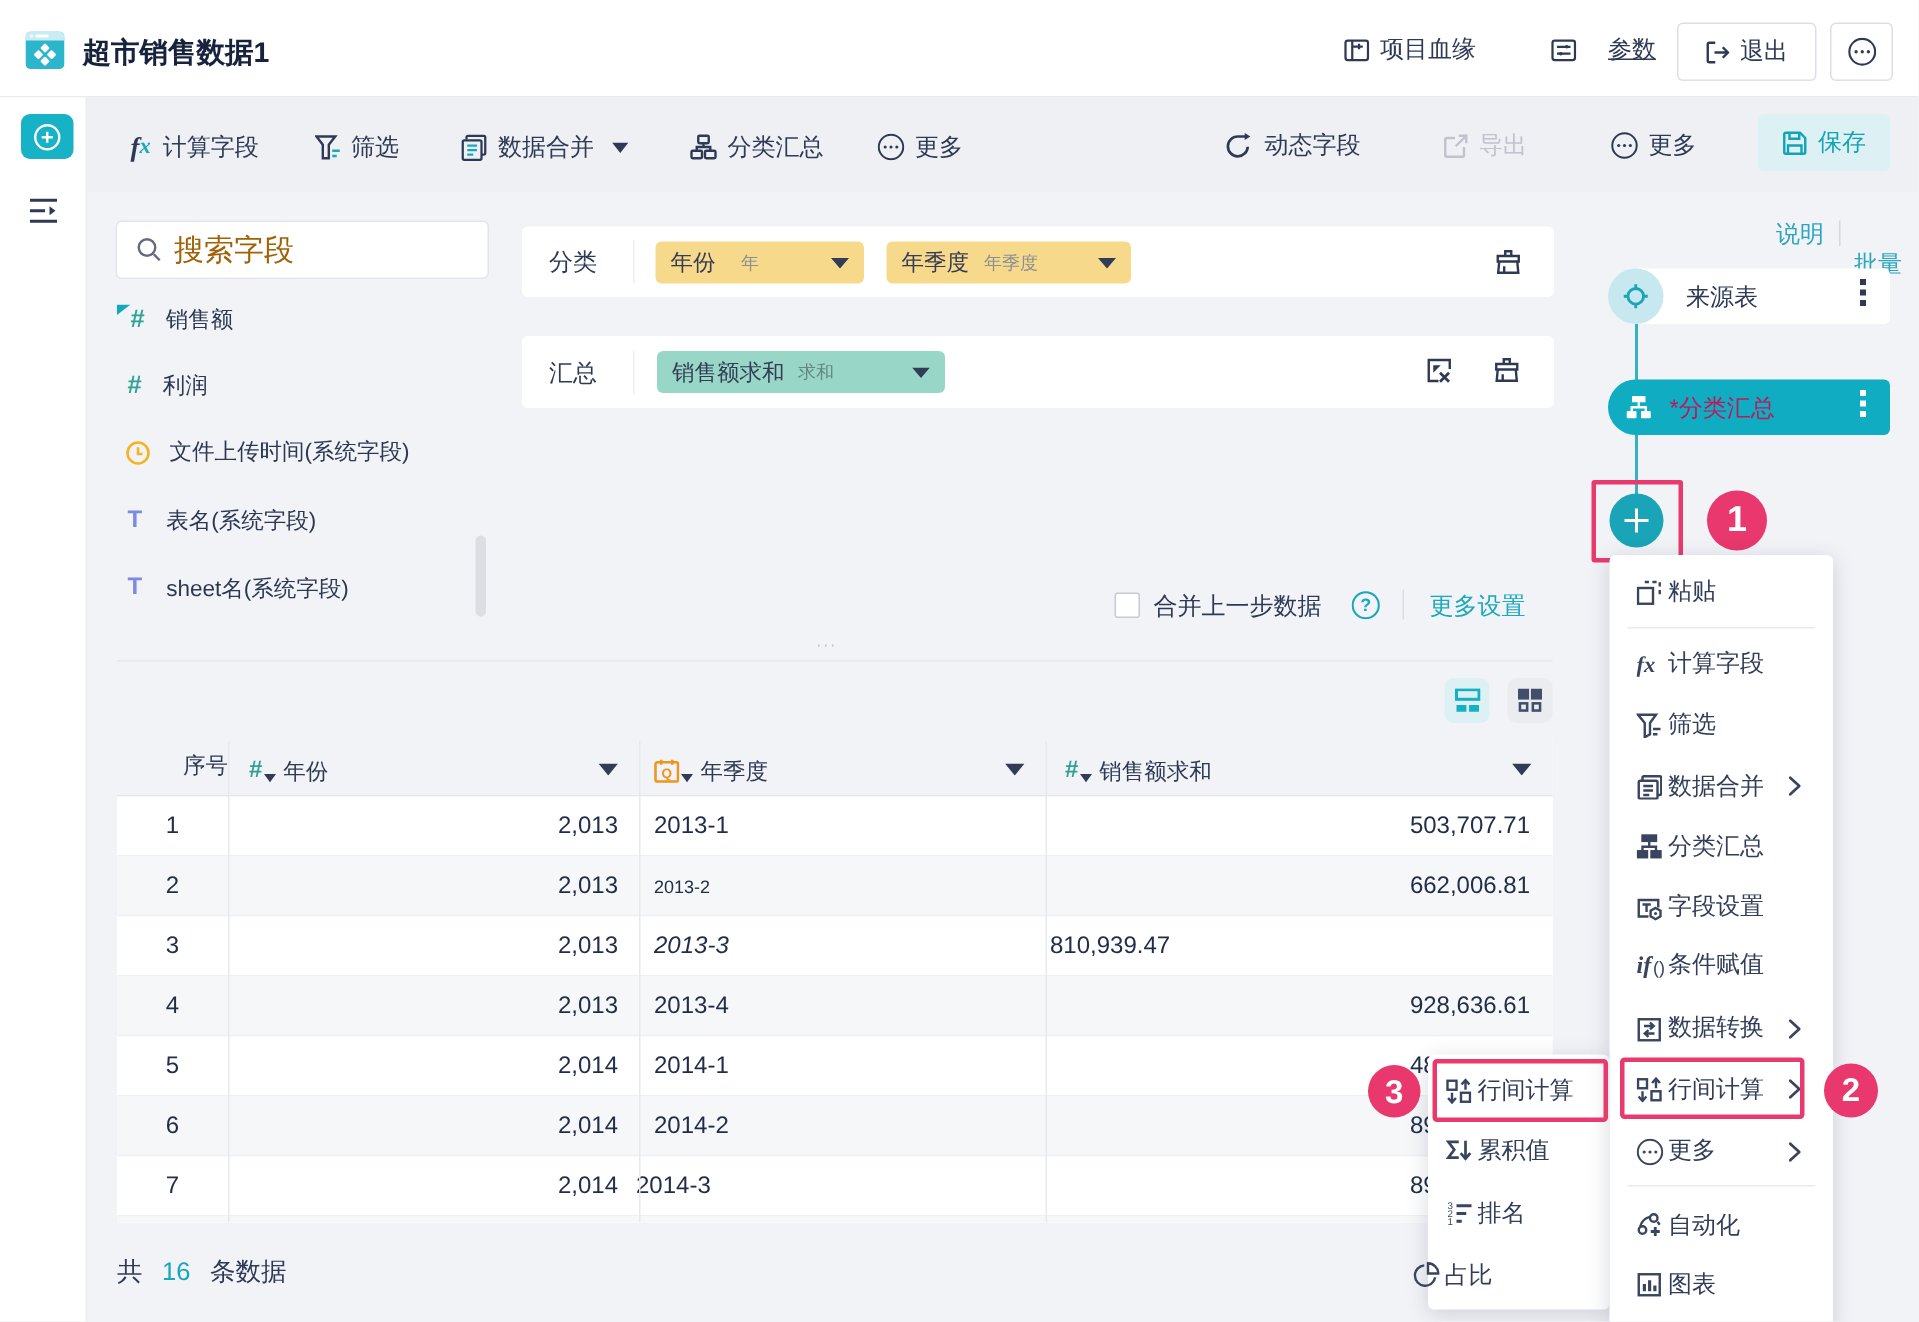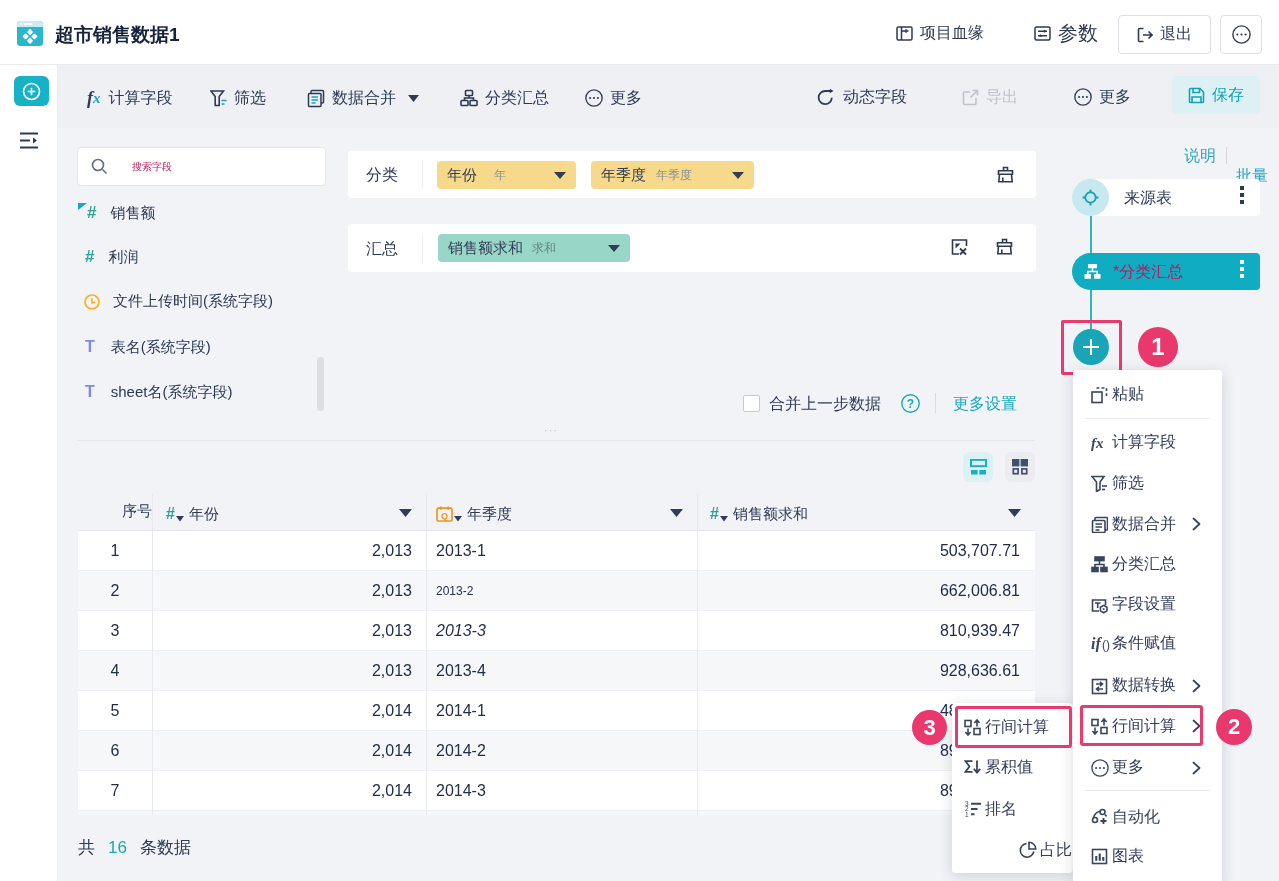--- a/index.html
+++ b/index.html
@@ -36,21 +36,21 @@
 </svg>
 <span style="font-size:16px;margin-left:7px;">项目血缘</span>
 </div>
 <div class="abs row" style="left:1034px;top:24px;height:18px;">
 <svg width="17" height="17" viewBox="0 0 17 17" fill="none" stroke="#2e3a55" stroke-width="1.5">
 <rect x="1" y="2" width="15" height="13" rx="1.5"></rect>
 <path d="M4 6.2 H13 M4 10.8 H13"></path>
 <circle cx="10.5" cy="6.2" r="1.2" fill="#2e3a55" stroke="none"></circle>
 <circle cx="6.5" cy="10.8" r="1.2" fill="#2e3a55" stroke="none"></circle>
 </svg>
-<span style="font-size:20px;margin-left:7px;">参数</span>
+<span style="font-size:16px;margin-left:21px;text-decoration:underline;">参数</span>
 </div>
 <div class="abs row" style="left:1118px;top:15px;width:91px;height:37px;border:1px solid #dcdfe6;border-radius:4px;background:#fff;justify-content:center;">
 <svg width="16" height="16" viewBox="0 0 16 16" fill="none" stroke="#2e3a55" stroke-width="1.6">
 <path d="M6.5 1.5 H2.5 A1 1 0 0 0 1.5 2.5 V13.5 A1 1 0 0 0 2.5 14.5 H6.5"></path>
 <path d="M6 8 H14.5 M11.5 4.5 L15 8 L11.5 11.5"></path>
 </svg>
 <span style="font-size:16px;margin-left:7px;">退出</span>
 </div>
 <div class="abs row" style="left:1220px;top:15px;width:40px;height:37px;border:1px solid #dcdfe6;border-radius:4px;background:#fff;justify-content:center;">
 <svg width="19" height="19" viewBox="0 0 19 19" fill="none">
@@ -150,21 +150,21 @@
 <path d="M4 15.2 V10 H13 V15.2"></path>
 </svg>
 <span style="font-size:16px;margin-left:7px;color:#12a3b6;">保存</span>
 </div>
 
 <div class="abs row" style="left:77px;top:147px;width:249px;height:39px;background:#fff;border:1px solid #e3e5eb;border-radius:4px;box-sizing:border-box;">
 <svg width="17" height="17" viewBox="0 0 17 17" fill="none" stroke="#626b80" stroke-width="1.6" style="margin-left:13px;">
 <circle cx="7" cy="7" r="5.5"></circle>
       <path d="M11.5 11.5 L15.5 15.5"></path>
 </svg>
-<span style="font-size:10px;color:#be185d;margin-left:24px;">搜索字段</span>
+<span style="font-size:20px;color:#a16207;margin-left:8px;">搜索字段</span>
 </div>
 
 <div class="abs row" style="left:78px;top:202px;height:22px;">
 <svg width="10" height="10" viewBox="0 0 10 10" style="margin-top:-10px;">
       <path d="M0 0 H9 L0 7 Z" fill="#14a8bc"></path>
     </svg>
 <span style="font-size:17px;font-weight:bold;color:#2fa394;margin-left:-1px;">#</span>
 <span style="font-size:15px;color:#2c3852;margin-left:14px;">销售额</span>
 </div>
 <div class="abs row" style="left:85px;top:246px;height:22px;">
@@ -314,40 +314,40 @@
 <div class="abs" style="left:700px;top:551px;width:320px;text-align:right;font-size:16px;color:#222e49;transform:translateY(-50%);">503,707.71</div>
 <div class="abs" style="left:78px;top:571px;width:957px;height:40px;background:#f6f7f9;border-bottom:1px solid #eef0f3;box-sizing:border-box;"></div>
 <div class="abs" style="left:78px;top:591px;width:74px;text-align:center;font-size:16px;color:#222e49;transform:translateY(-50%);">2</div>
 <div class="abs" style="left:152px;top:591px;width:260px;text-align:right;font-size:16px;color:#222e49;transform:translateY(-50%);">2,013</div>
 <div class="abs" style="left:436px;top:591px;font-size:12px;color:#222e49;transform:translateY(-50%);">2013-2</div>
 <div class="abs" style="left:700px;top:591px;width:320px;text-align:right;font-size:16px;color:#222e49;transform:translateY(-50%);">662,006.81</div>
 <div class="abs" style="left:78px;top:611px;width:957px;height:40px;background:#fff;border-bottom:1px solid #eef0f3;box-sizing:border-box;"></div>
 <div class="abs" style="left:78px;top:631px;width:74px;text-align:center;font-size:16px;color:#222e49;transform:translateY(-50%);">3</div>
 <div class="abs" style="left:152px;top:631px;width:260px;text-align:right;font-size:16px;color:#222e49;transform:translateY(-50%);">2,013</div>
 <div class="abs" style="left:436px;top:631px;font-size:16px;color:#222e49;transform:translateY(-50%);font-style:italic;">2013-3</div>
-<div class="abs" style="left:700px;top:631px;width:320px;text-align:right;font-size:16px;color:#222e49;transform:translateY(-50%);">810,939.47</div>
+<div class="abs" style="left:700px;top:631px;width:320px;text-align:left;font-size:16px;color:#222e49;transform:translateY(-50%);">810,939.47</div>
 <div class="abs" style="left:78px;top:651px;width:957px;height:40px;background:#f6f7f9;border-bottom:1px solid #eef0f3;box-sizing:border-box;"></div>
 <div class="abs" style="left:78px;top:671px;width:74px;text-align:center;font-size:16px;color:#222e49;transform:translateY(-50%);">4</div>
 <div class="abs" style="left:152px;top:671px;width:260px;text-align:right;font-size:16px;color:#222e49;transform:translateY(-50%);">2,013</div>
 <div class="abs" style="left:436px;top:671px;font-size:16px;color:#222e49;transform:translateY(-50%);">2013-4</div>
 <div class="abs" style="left:700px;top:671px;width:320px;text-align:right;font-size:16px;color:#222e49;transform:translateY(-50%);">928,636.61</div>
 <div class="abs" style="left:78px;top:691px;width:957px;height:40px;background:#fff;border-bottom:1px solid #eef0f3;box-sizing:border-box;"></div>
 <div class="abs" style="left:78px;top:711px;width:74px;text-align:center;font-size:16px;color:#222e49;transform:translateY(-50%);">5</div>
 <div class="abs" style="left:152px;top:711px;width:260px;text-align:right;font-size:16px;color:#222e49;transform:translateY(-50%);">2,014</div>
 <div class="abs" style="left:436px;top:711px;font-size:16px;color:#222e49;transform:translateY(-50%);">2014-1</div>
 <div class="abs" style="left:700px;top:711px;width:320px;text-align:right;font-size:16px;color:#222e49;transform:translateY(-50%);">483,174.21</div>
 <div class="abs" style="left:78px;top:731px;width:957px;height:40px;background:#f6f7f9;border-bottom:1px solid #eef0f3;box-sizing:border-box;"></div>
 <div class="abs" style="left:78px;top:751px;width:74px;text-align:center;font-size:16px;color:#222e49;transform:translateY(-50%);">6</div>
 <div class="abs" style="left:152px;top:751px;width:260px;text-align:right;font-size:16px;color:#222e49;transform:translateY(-50%);">2,014</div>
 <div class="abs" style="left:436px;top:751px;font-size:16px;color:#222e49;transform:translateY(-50%);">2014-2</div>
 <div class="abs" style="left:700px;top:751px;width:320px;text-align:right;font-size:16px;color:#222e49;transform:translateY(-50%);">891,013.88</div>
 <div class="abs" style="left:78px;top:771px;width:957px;height:40px;background:#fff;border-bottom:1px solid #eef0f3;box-sizing:border-box;"></div>
 <div class="abs" style="left:78px;top:791px;width:74px;text-align:center;font-size:16px;color:#222e49;transform:translateY(-50%);">7</div>
 <div class="abs" style="left:152px;top:791px;width:260px;text-align:right;font-size:16px;color:#222e49;transform:translateY(-50%);">2,014</div>
-<div class="abs" style="left:436px;top:791px;font-size:16px;color:#222e49;transform:translateY(-50%);">2014-3</div>
+<div class="abs" style="left:424px;top:791px;font-size:16px;color:#222e49;transform:translateY(-50%);">2014-3</div>
 <div class="abs" style="left:700px;top:791px;width:320px;text-align:right;font-size:16px;color:#222e49;transform:translateY(-50%);">893,727.09</div>
 <div class="abs" style="left:78px;top:811px;width:957px;height:4px;background:#f6f7f9;"></div>
 
 <div class="abs" style="left:152px;top:494px;width:1px;height:321px;background:#e7e9ed;"></div>
 <div class="abs" style="left:426px;top:494px;width:1px;height:321px;background:#e7e9ed;"></div>
 <div class="abs" style="left:697px;top:494px;width:1px;height:321px;background:#e7e9ed;"></div>
 
 <div class="abs row" style="left:78px;top:836px;font-size:17px;color:#2e3a55;">
     <span>共</span>
     <span style="color:#14a8bc;margin-left:13px;">16</span>
@@ -571,21 +571,21 @@
         <path d="M7 3.8 H17 M7 9 H13.5 M7 14.2 H10.5"></path>
         <g stroke-width="1">
           <text x="1" y="6" font-size="6.5" fill="#39445f" stroke="none" font-family="Liberation Sans">3</text>
           <text x="1" y="11.4" font-size="6.5" fill="#39445f" stroke="none" font-family="Liberation Sans">2</text>
           <text x="1" y="16.8" font-size="6.5" fill="#39445f" stroke="none" font-family="Liberation Sans">1</text>
         </g>
       </svg>
     </div>
     <span style="font-size:16px;color:#323d59;">排名</span>
   </div>
-<div class="abs row" style="left:1019px;top:850.0px;width:105px;height:20px;transform:translateY(-50%);">
+<div class="abs row" style="left:942px;top:850.0px;width:105px;height:20px;transform:translateY(-50%);">
     <div style="width:21px;">
       <svg width="18" height="18" viewBox="0 0 18 18" fill="none" stroke="#39445f" stroke-width="1.6">
         <path d="M14.8 10.5 A6.8 6.8 0 1 1 7.5 2.6"></path>
         <path d="M10 1.2 V8 H16.8 A6.8 6.8 0 0 0 10 1.2 Z"></path>
       </svg>
     </div>
     <span style="font-size:16px;color:#323d59;">占比</span>
   </div>
 <div class="abs" style="left:1080px;top:705px;width:123px;height:41px;border:3px solid #e83a6d;border-radius:3px;box-sizing:border-box;"></div>
 <div class="abs" style="left:955px;top:706px;width:117px;height:42px;border:3px solid #e83a6d;border-radius:3px;box-sizing:border-box;"></div>

